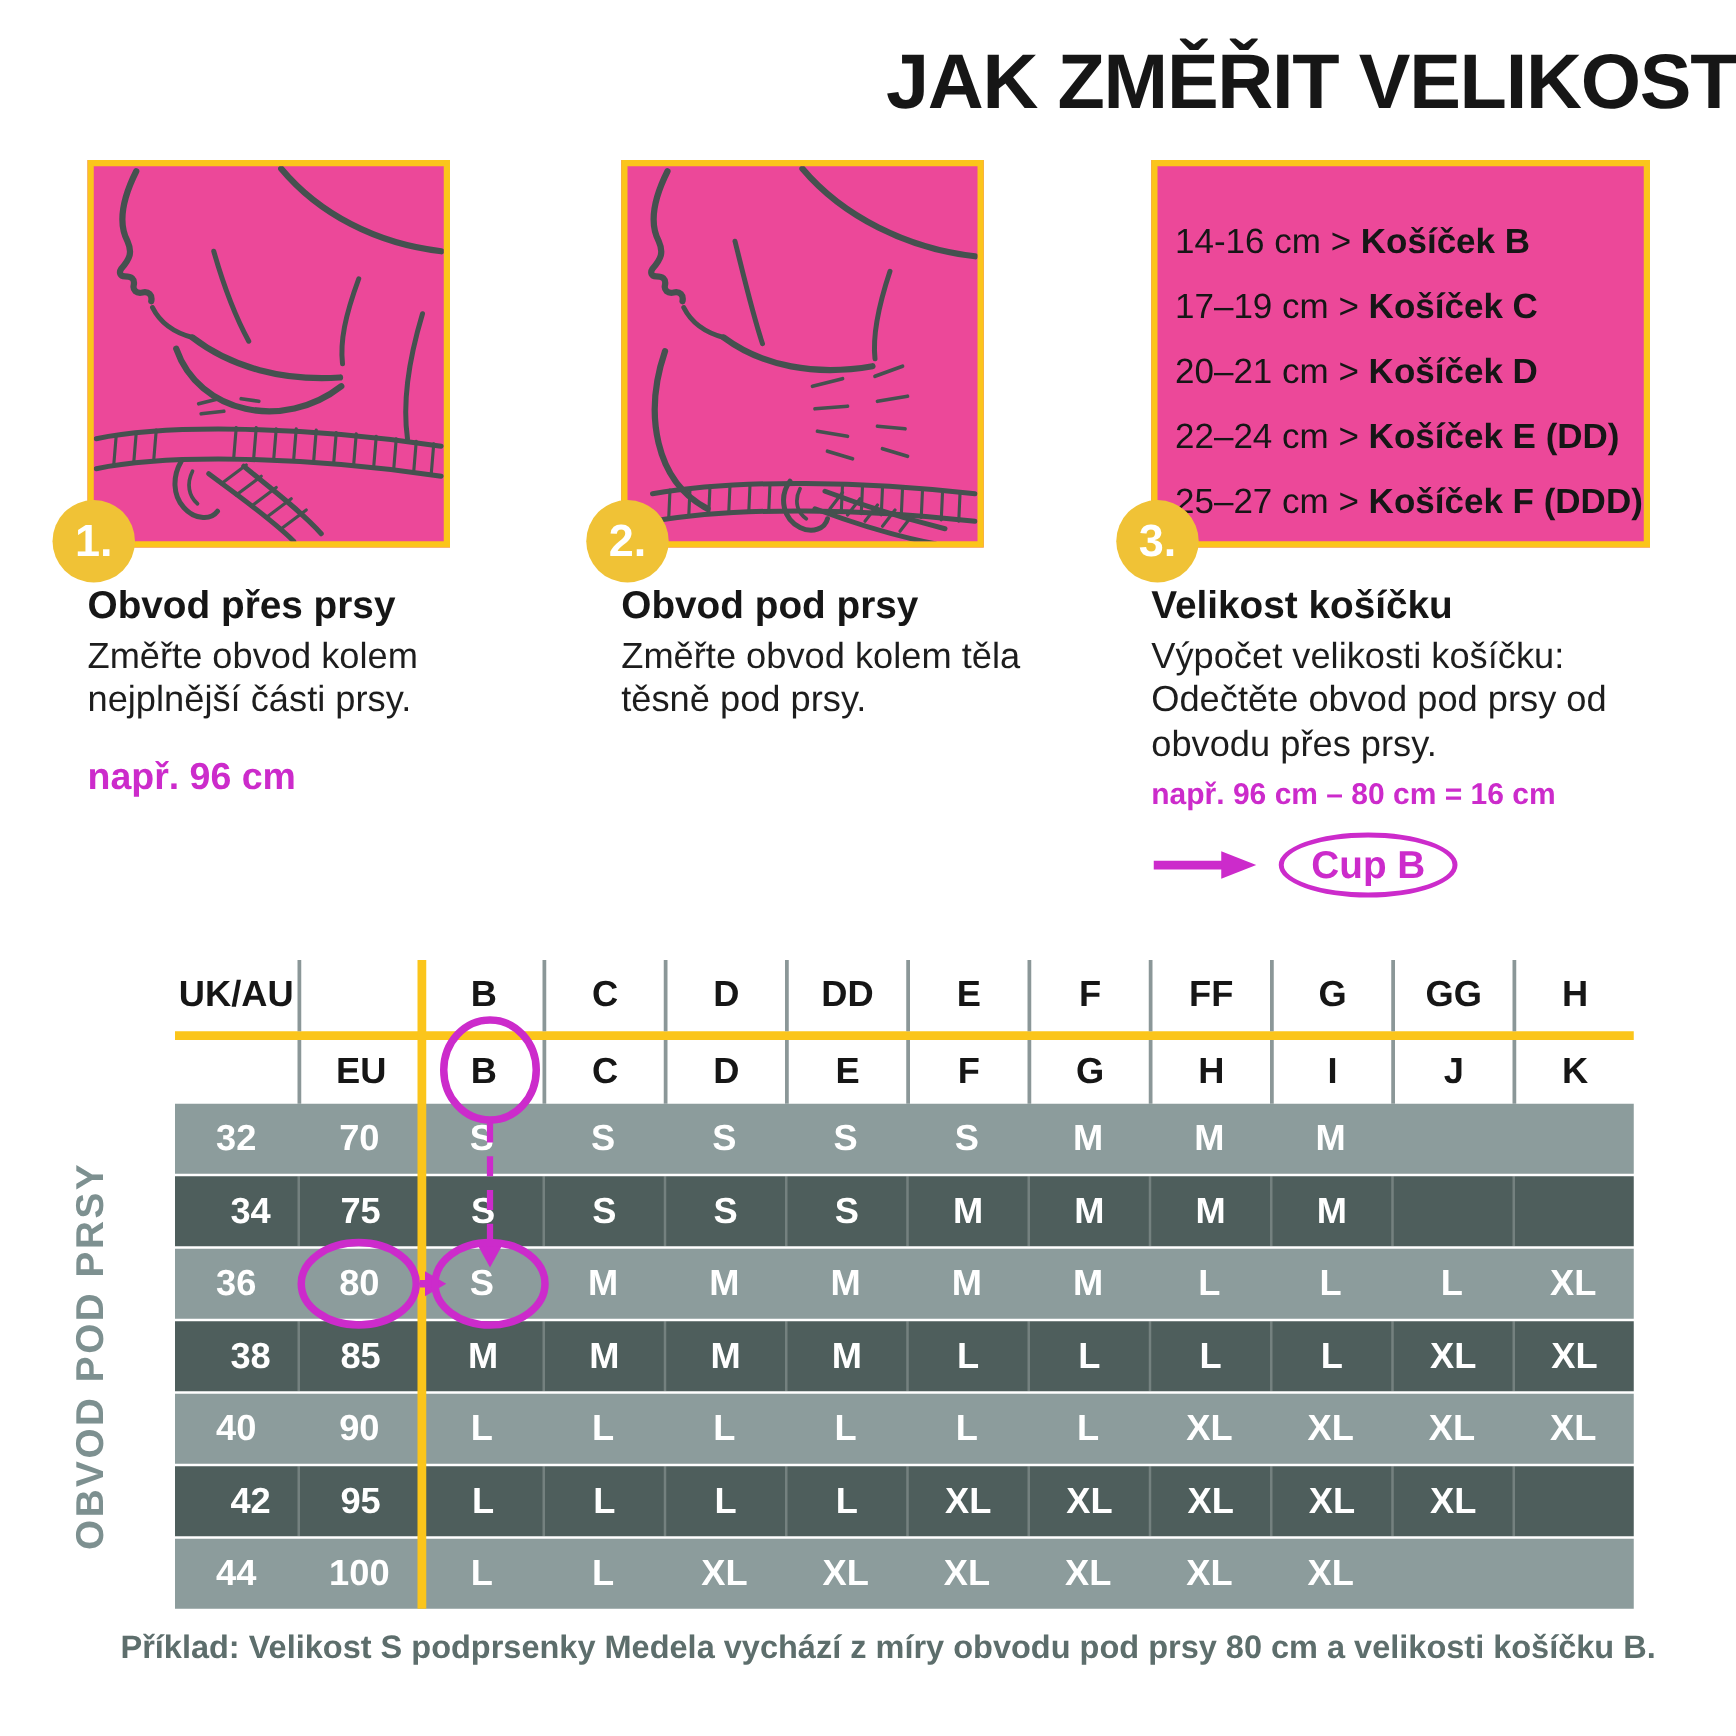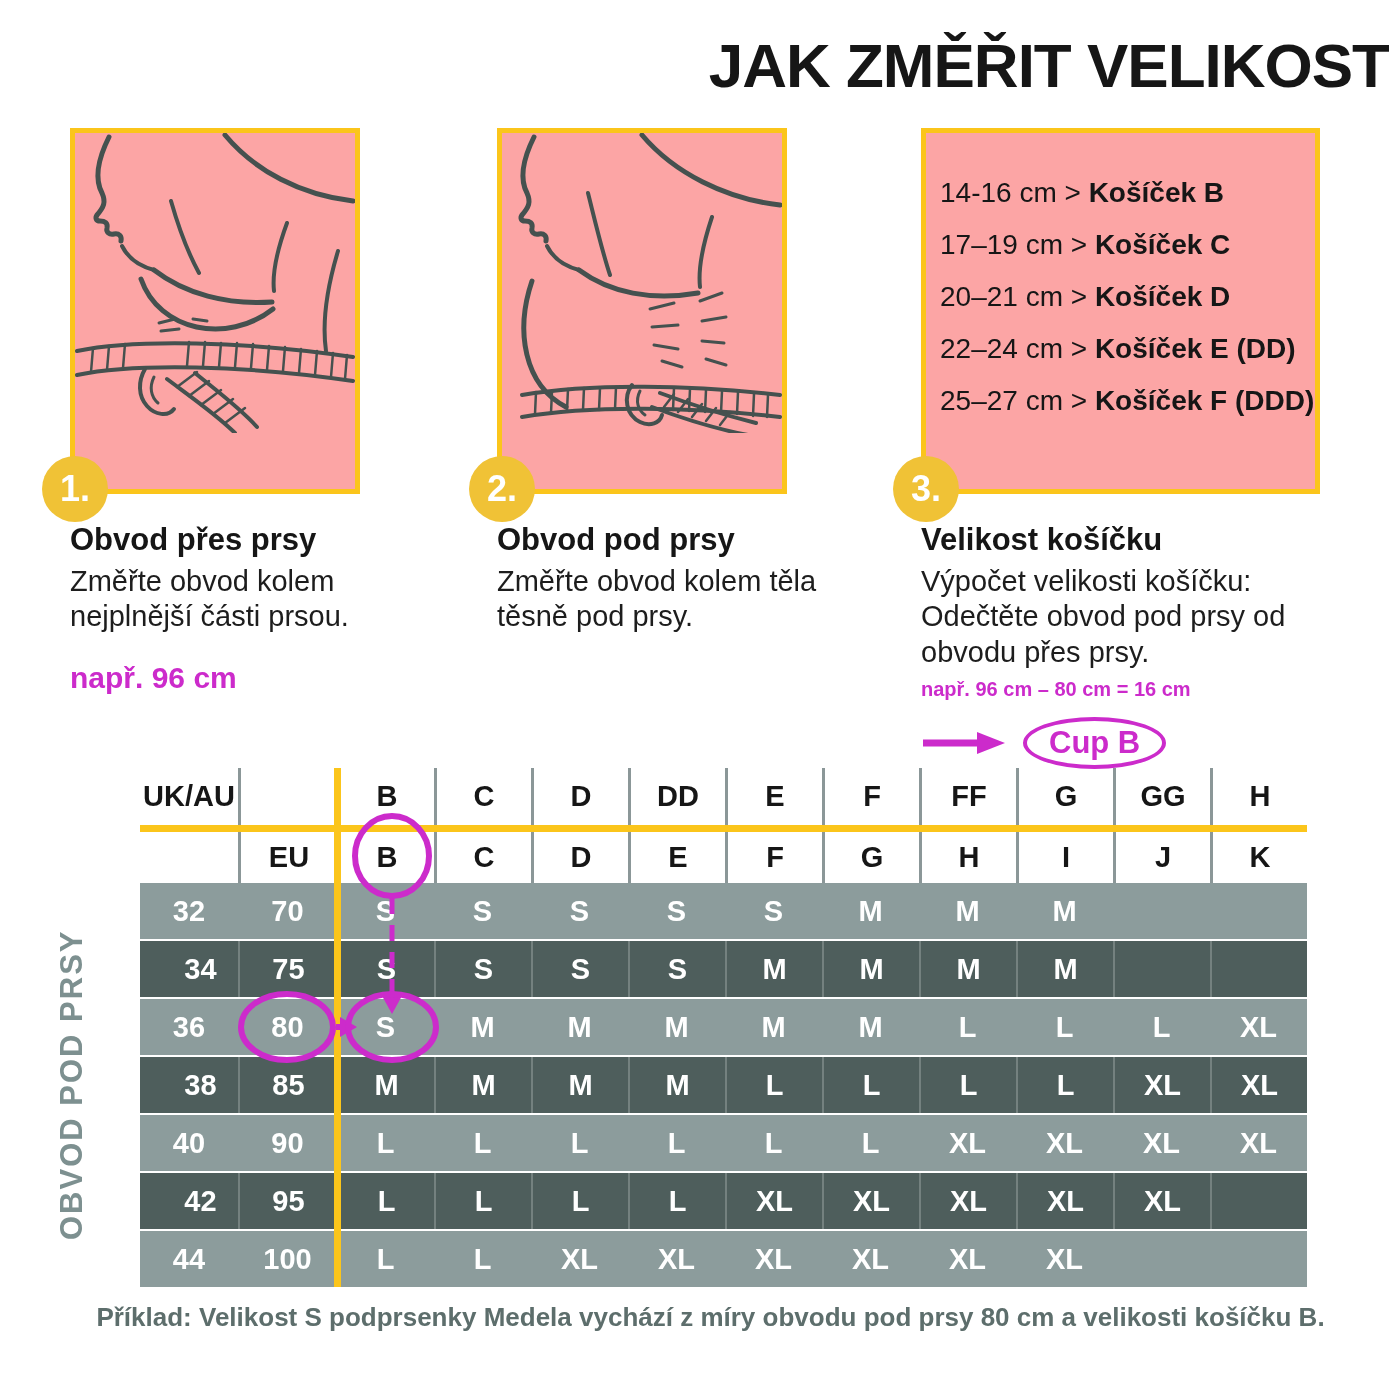--- a/index.html
+++ b/index.html
@@ -15,29 +15,29 @@
     --sidelabel:#7D9090;
   }
   *{box-sizing:border-box;margin:0;padding:0;}
   html,body{width:1389px;height:1389px;}
   body{background:#fff;font-family:"Liberation Sans", sans-serif;position:relative;overflow:hidden;color:var(--ink);}
   .title{position:absolute;top:30px;left:0;width:100%;text-align:right;font-size:62px;font-weight:800;letter-spacing:-1px;}
   .step{position:absolute;top:128px;}
   #step1{left:70px;width:335px;}
   #step2{left:497px;width:350px;}
   #step3{left:921px;width:420px;}
-  .illus-box{width:290px;height:366px;border:5px solid var(--yellow);background:#fca5a5;position:relative;overflow:visible;}
+  .illus-box{width:290px;height:310px;border:5px solid var(--yellow);background:#ec4899;position:relative;overflow:visible;}
   #step3 .illus-box{width:399px;}
   .badge{position:absolute;left:-33px;bottom:-33px;width:66px;height:66px;border-radius:50%;
          background:var(--yellow-badge);color:#fff;font-weight:800;font-size:36px;
          display:flex;align-items:center;justify-content:center;z-index:5;}
   .step-heading{margin-top:28px;font-size:31px;font-weight:700;}
   .step-body{margin-top:6px;font-size:29px;line-height:1.22;color:#1d1d1d;}
   .example{margin-top:26px;font-size:30px;font-weight:700;color:var(--magenta);display:flex;align-items:center;white-space:nowrap;}
-  #step3 .example{margin-top:8px;font-size:20px;align-items:center;}
+  #step3 .example{margin-top:8px;font-size:24px;align-items:center;}
   .oval{display:inline-block;border:4px solid var(--magenta);border-radius:50%;padding:3px 16px;margin-left:10px;}
   .cup-list{padding:34px 0 0 14px;font-size:28px;line-height:52px;white-space:nowrap;}
   .cup-row b{font-weight:700;}
   .result-row{margin-top:16px;display:flex;align-items:center;}
   .result-oval{border:4px solid var(--magenta);border-radius:50%;padding:4px 22px;margin-left:16px;
                color:var(--magenta);font-size:31px;font-weight:700;}
   
   .size-table{position:absolute;left:140px;top:768px;width:1167px;}
   .grid{display:grid;grid-template-columns:98px 99px repeat(10,1fr);}
   .thead1{height:57px;}
@@ -92,21 +92,21 @@
           <path stroke-width="4" d="M70,236 C63,248 63,263 72,273 C80,282 93,284 99,276"></path>
           <path stroke-width="3" d="M79,244 C74,254 76,264 83,270"></path>
         </g>
       </g>
     </svg>
     <div class="badge">1.</div>
   </div>
   <div class="step-heading">Obvod přes prsy</div>
   <div class="step-body">
     <div>Změřte obvod kolem</div>
-    <div>nejplnější části prsou.</div>
+    <div>nejplnější části prsy.</div>
   </div>
   <div class="example">
     <span>např. 96 cm</span>
   </div>
 </div>
 
 <div class="step" id="step2">
   <div class="illus-box">
     <svg class="art" width="280" height="300" viewBox="0 0 280 300">
       <g stroke="#45514F" fill="none" stroke-linecap="round">

